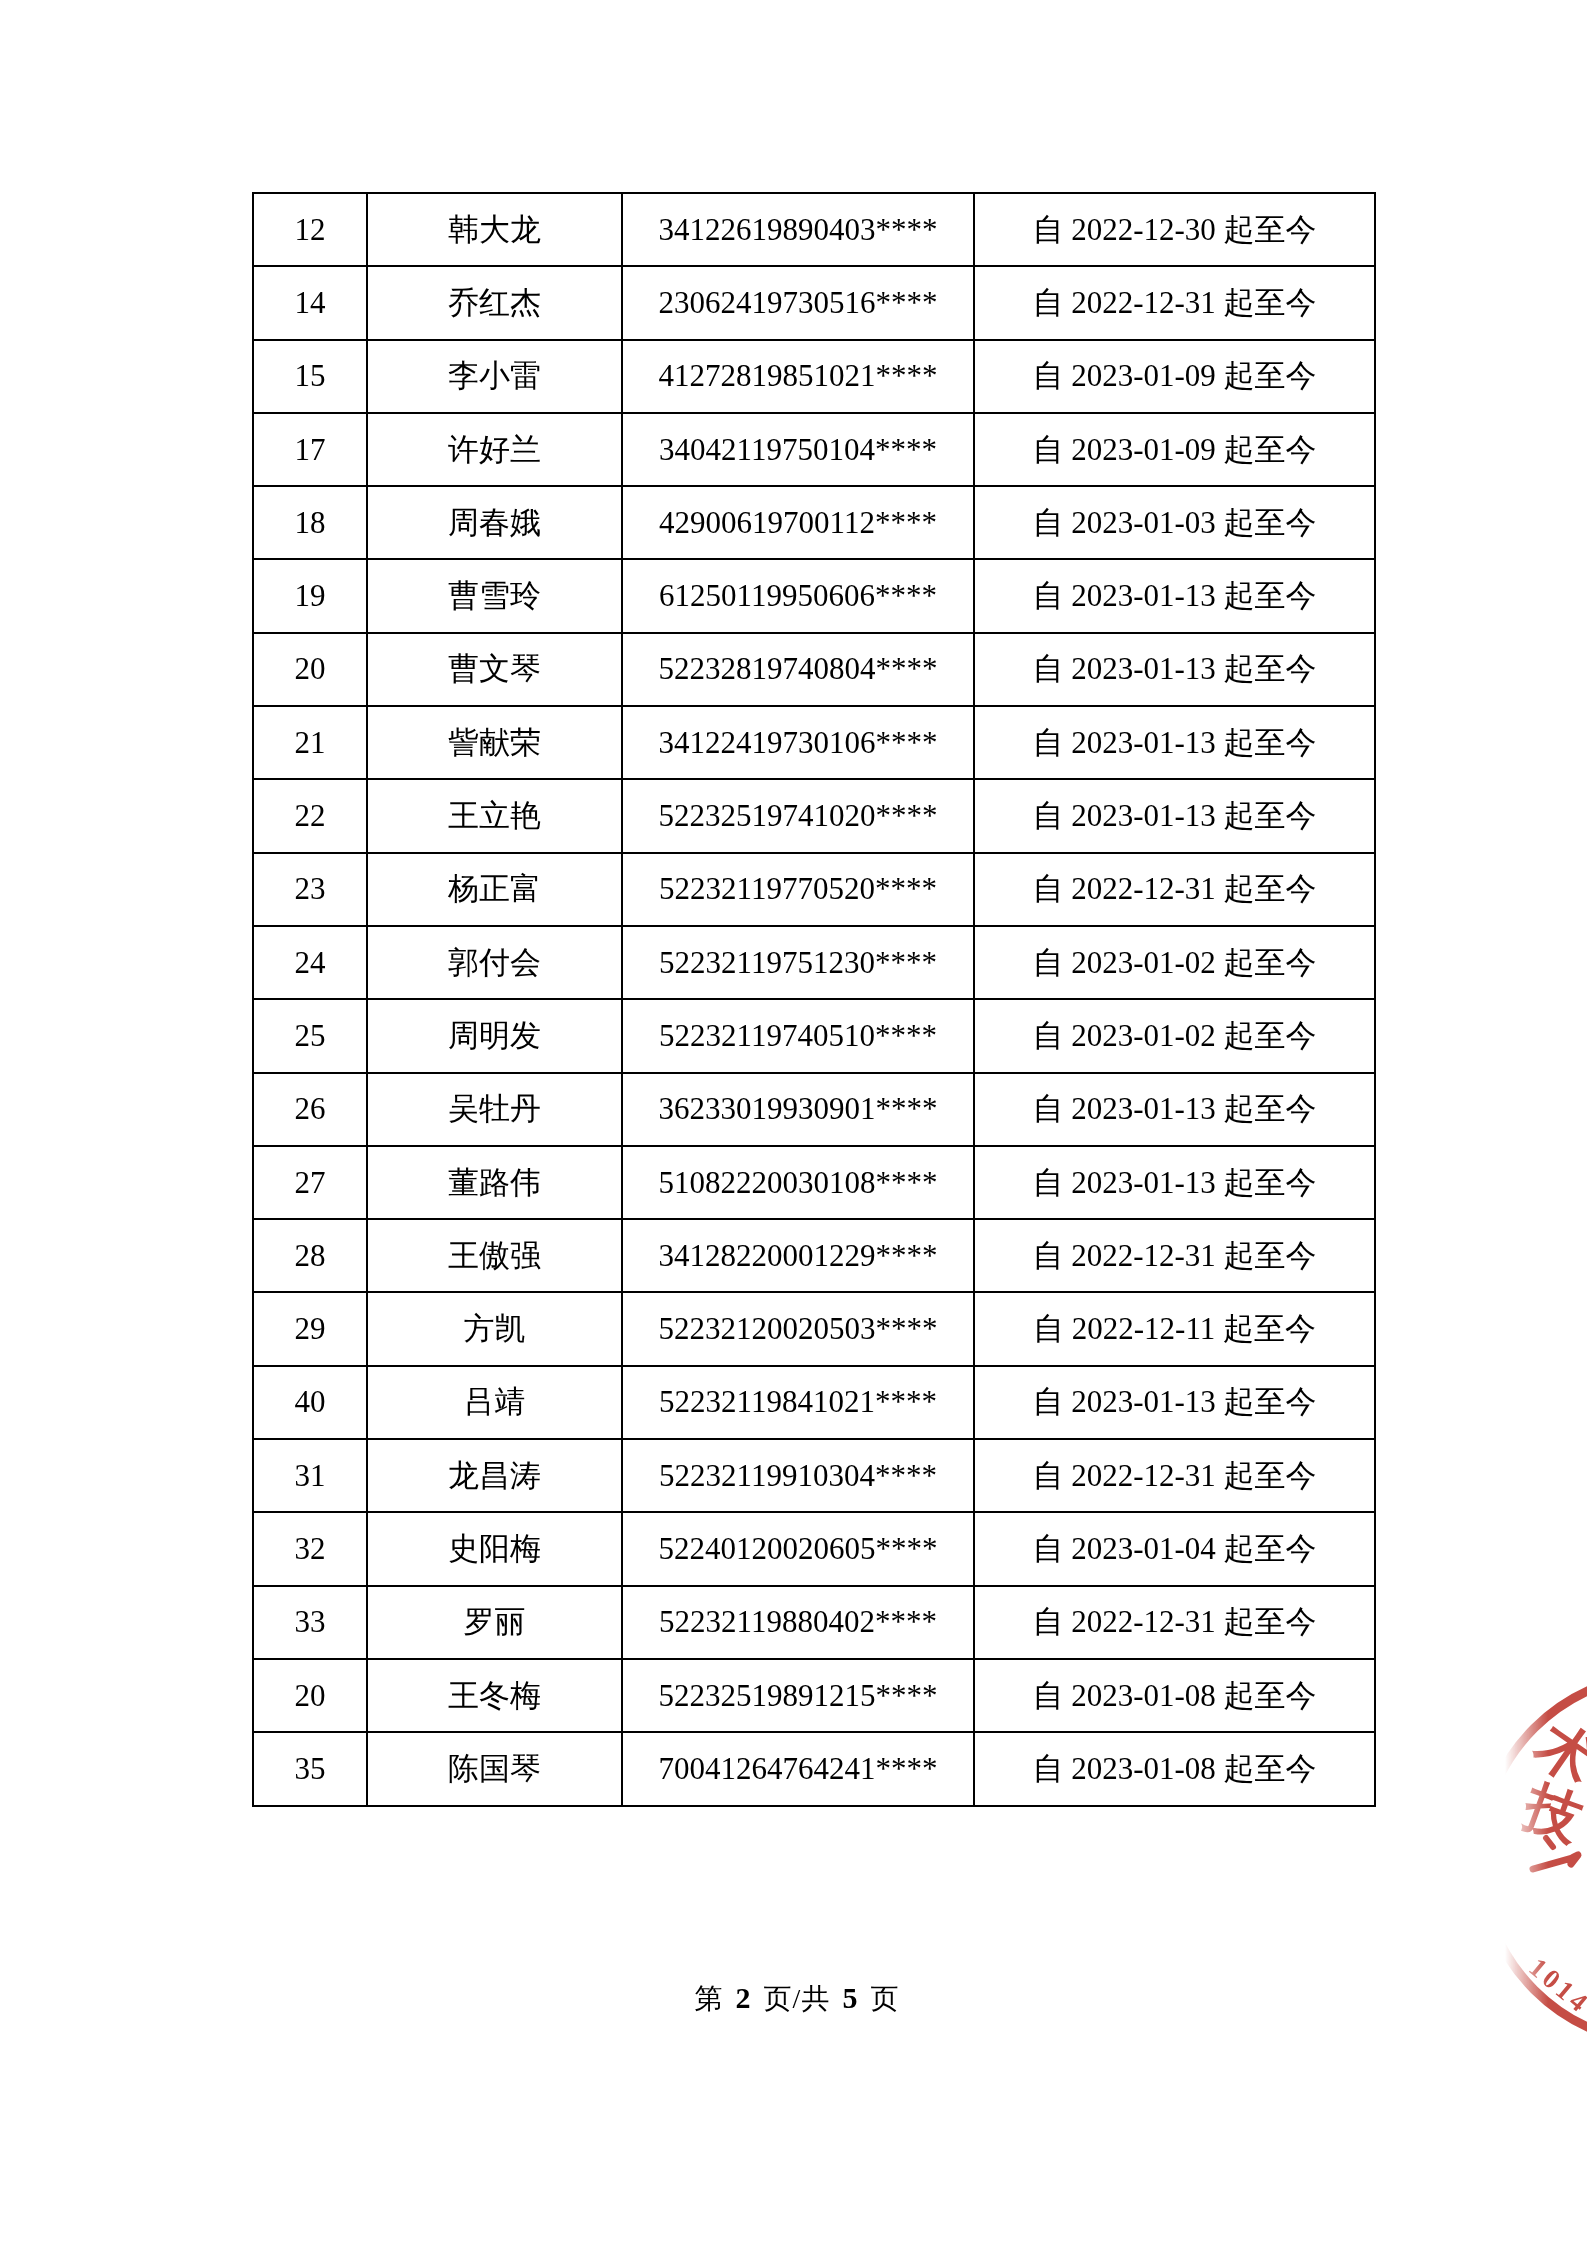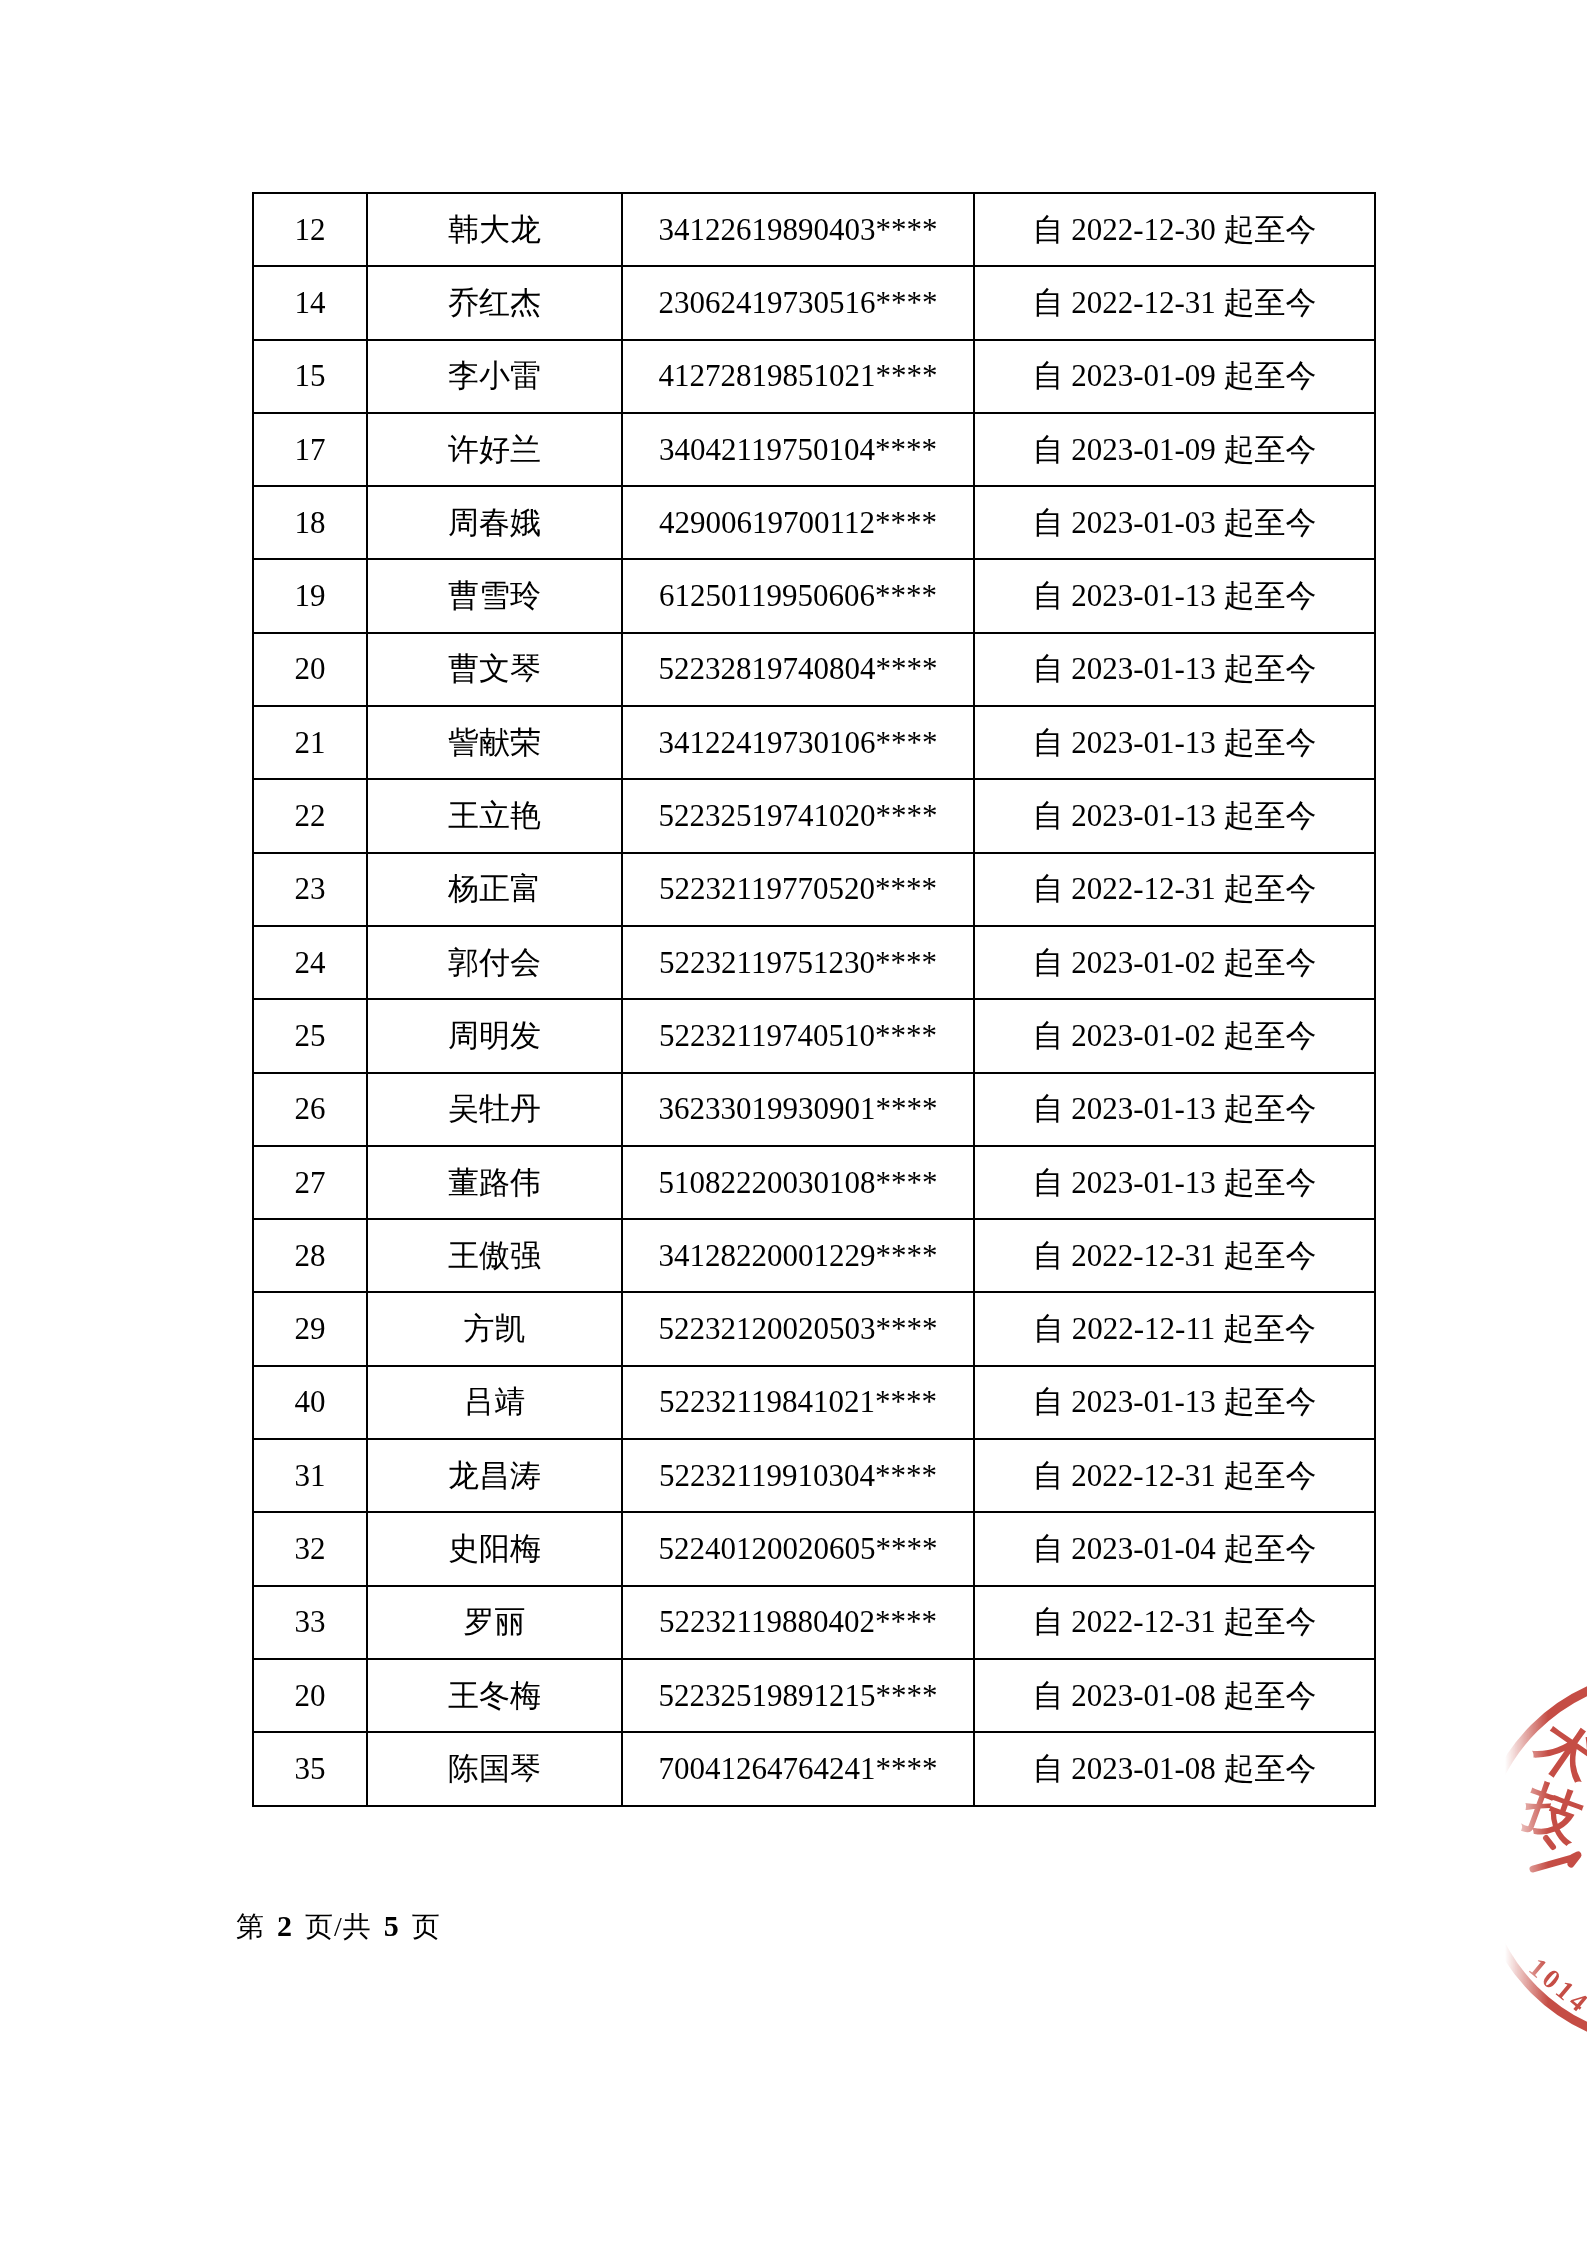--- a/index.html
+++ b/index.html
@@ -28,22 +28,23 @@
     font-size:31px;
     white-space:nowrap;
     overflow:hidden;
   }
   col.c-no{width:114px;}
   col.c-name{width:255px;}
   col.c-id{width:352px;}
   col.c-period{width:401px;}
   .footer{
     position:absolute;
-    left:236px;top:1908px;
+    left:236px;top:1980px;
     width:1122px;
+    text-align:center;
     font-size:28px;
     letter-spacing:1px;
   }
   .footer .num{
     font-weight:bold;
     font-size:30px;
     margin:0 12px;
   }
   .stamp-svg{
     position:absolute;

